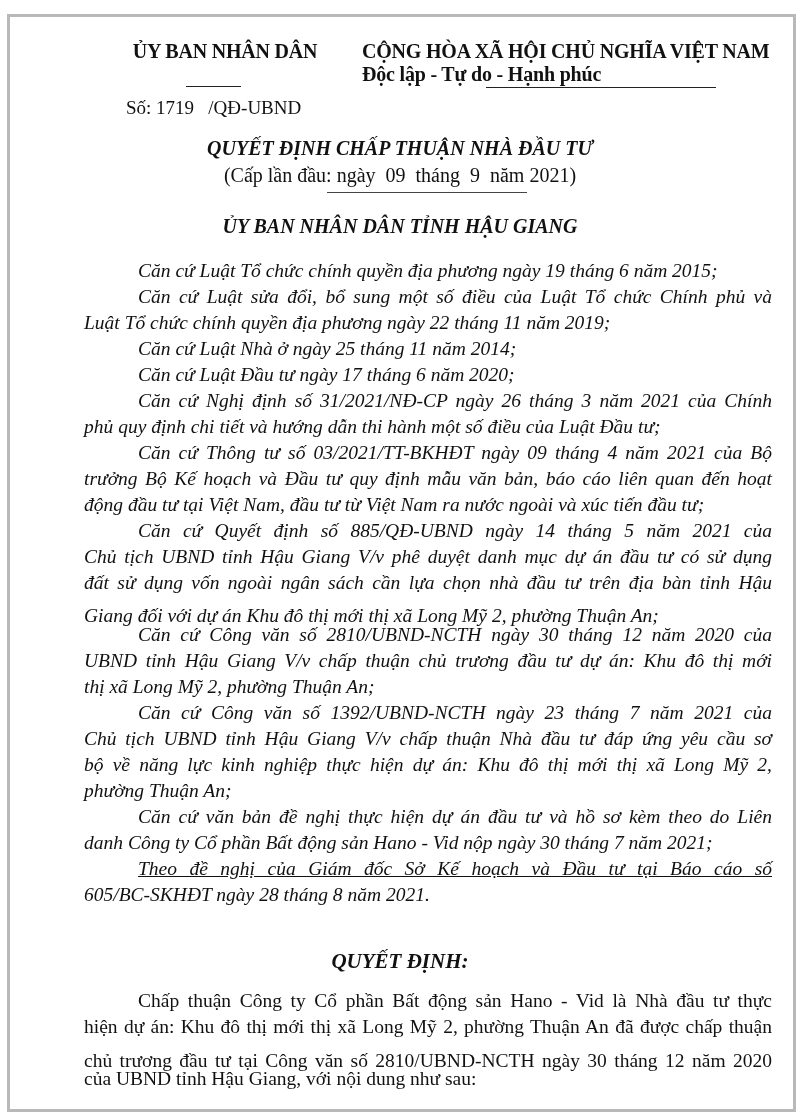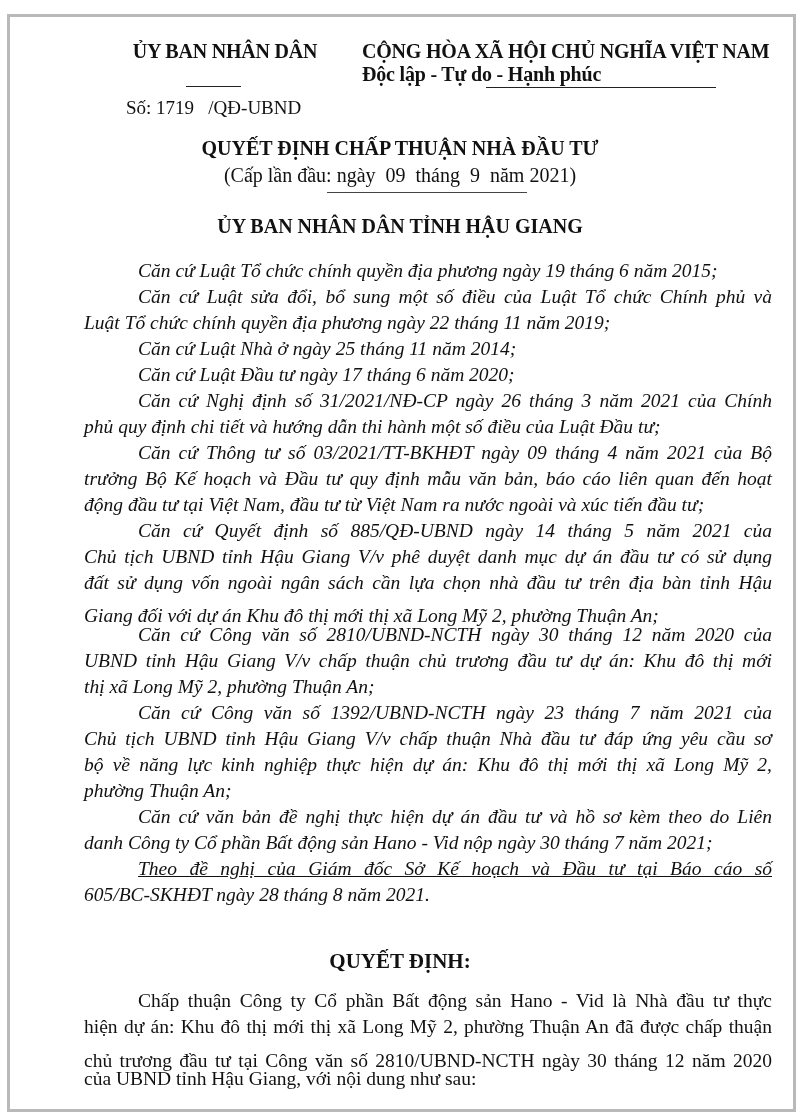--- a/index.html
+++ b/index.html
@@ -3,21 +3,21 @@
 <meta charset="utf-8">
 <style>
   html, body { margin: 0; padding: 0; background: #ffffff; }
   body { width: 800px; height: 1118px; position: relative; overflow: hidden;
          font-family: "Liberation Serif", "DejaVu Serif", serif; color: #111; }
   .frame { position: absolute; left: 7px; top: 14px; width: 783px; height: 1092px;
            border: 3px solid #b9b9b9; box-sizing: content-box; }
   .abs { position: absolute; white-space: nowrap; }
   .hdr { font-weight: bold; font-size: 20px; letter-spacing: -0.2px; }
   .rule { position: absolute; height: 0; border-top: 1.6px solid #222; }
-  .title { font-weight: bold; font-size: 20px; }
+  .title { font-weight: bold; font-size: 20px; font-style: italic; }
   .sub { font-size: 20px; }
   .body-line { position: absolute; left: 84px; width: 688px; font-size: 19.5px;
                line-height: 26px; height: 26px; white-space: nowrap; overflow: visible; }
   .it { font-style: italic; }
   .just { text-align: justify; text-align-last: justify; }
   .ind { left: 138px; width: 634px; }
   .center { text-align: center; left: 0; width: 800px; }
 </style>
 </head>
 <body>

